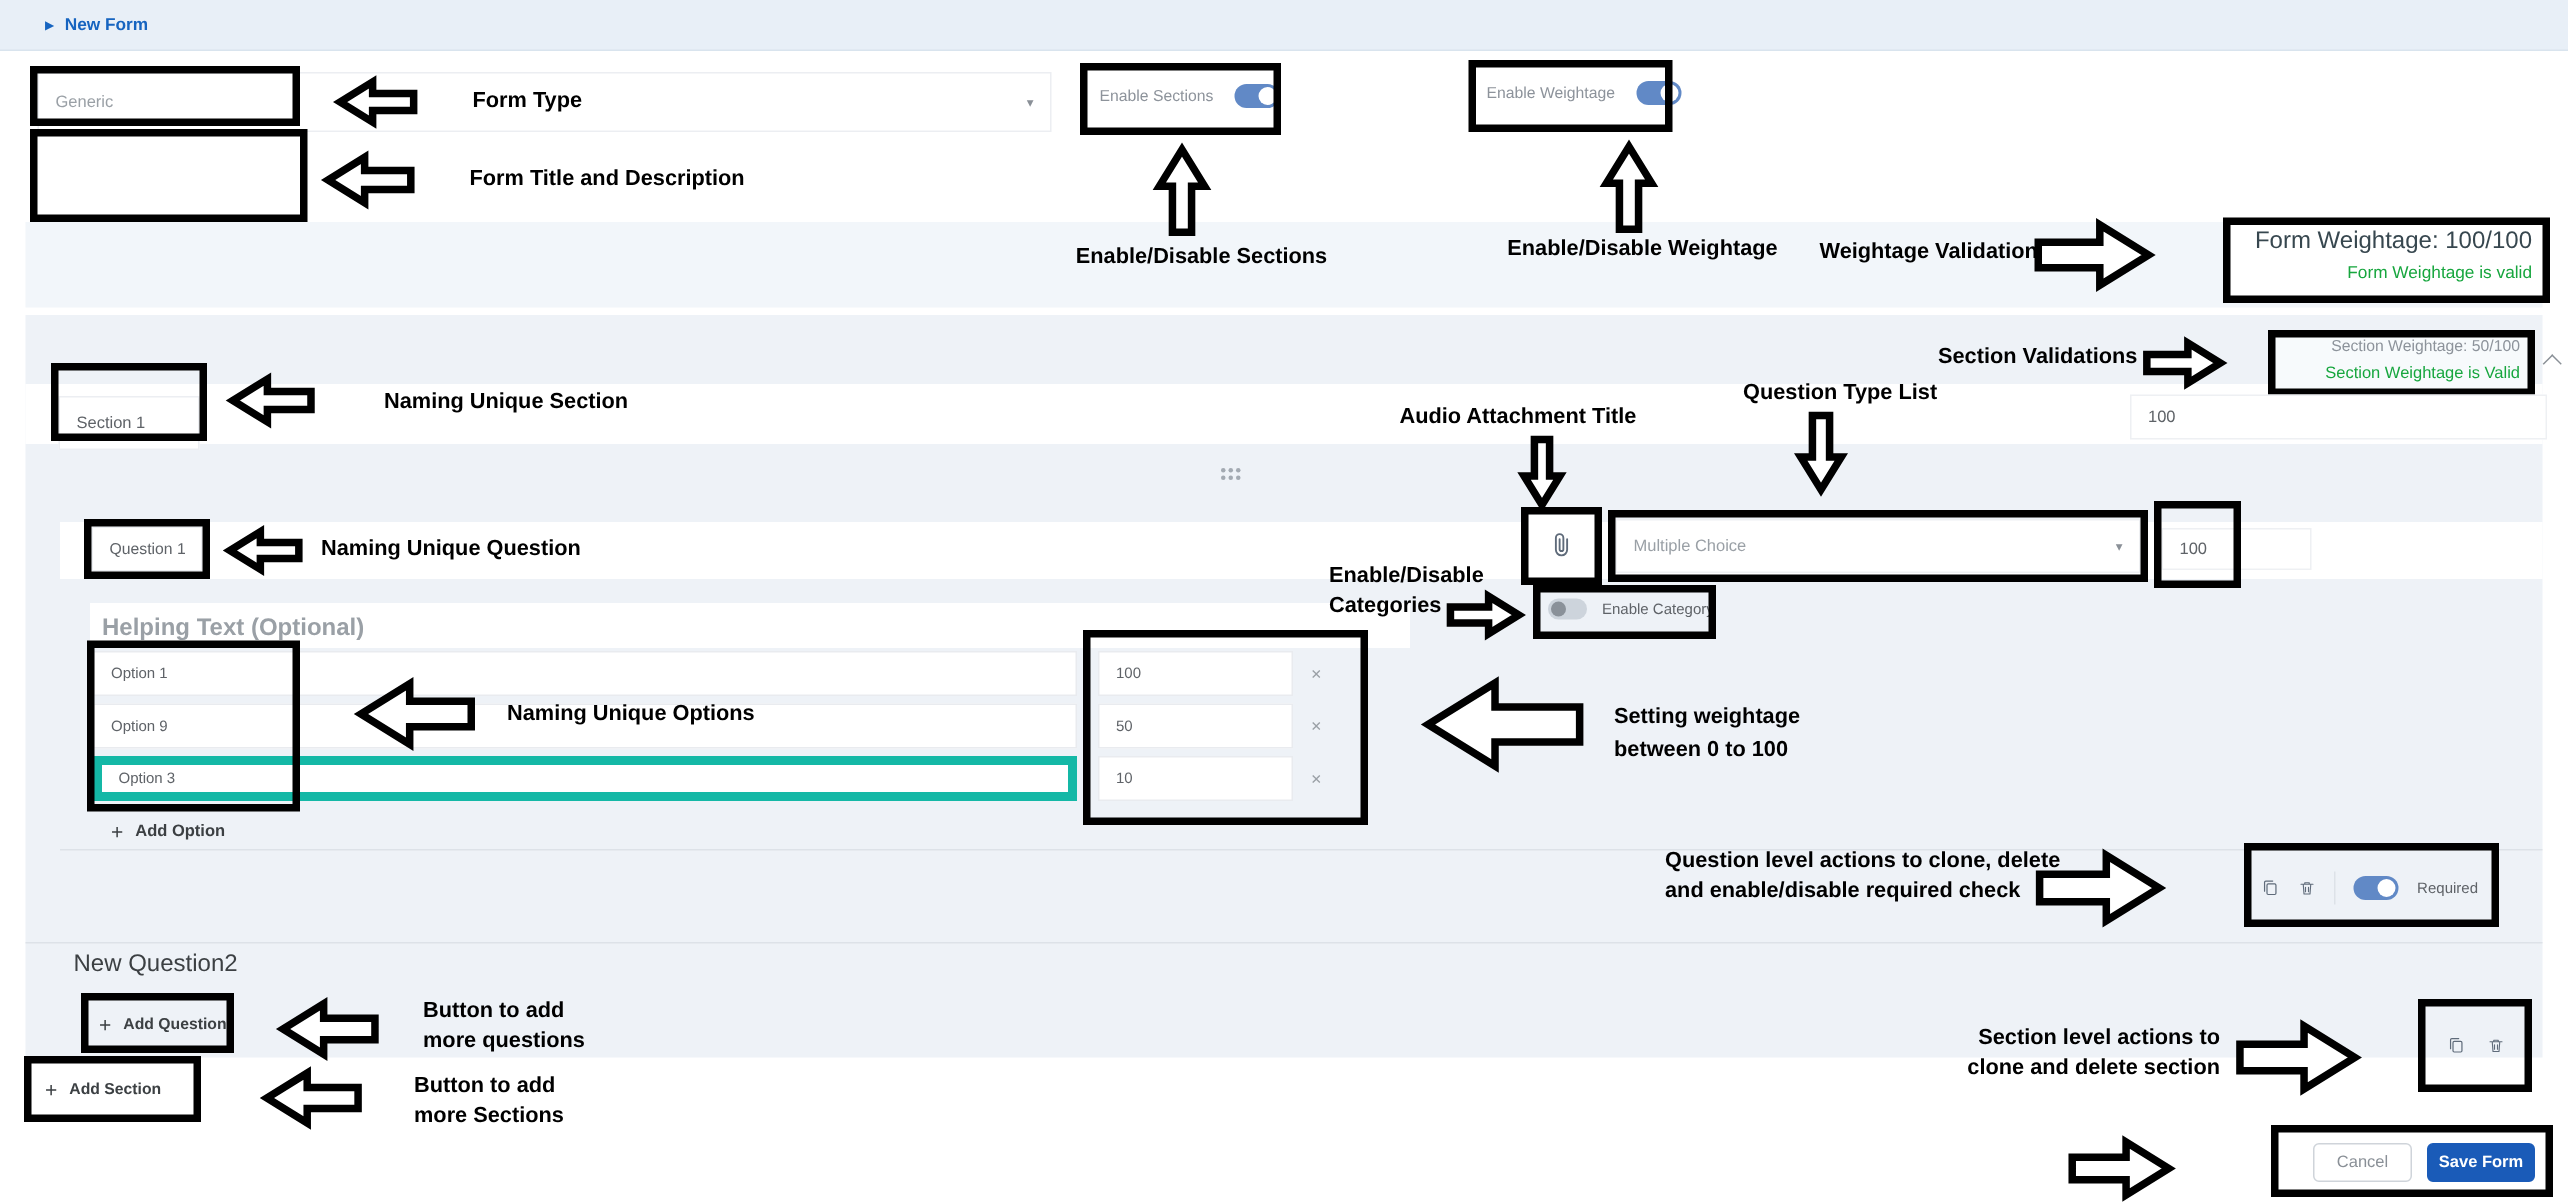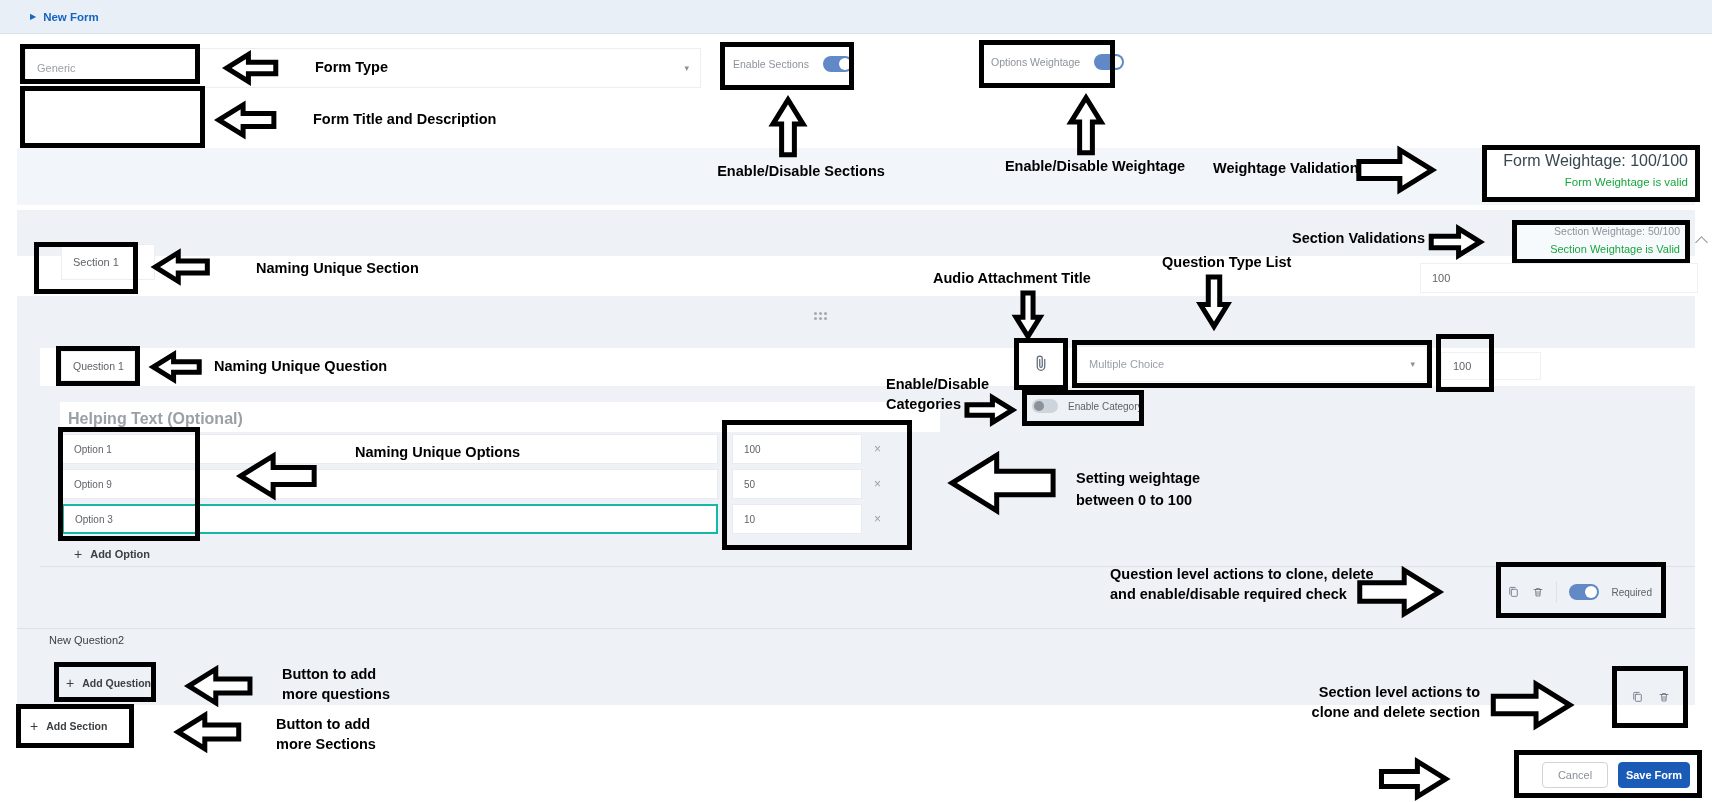--- a/index.html
+++ b/index.html
@@ -29,21 +29,21 @@
   .green{color:#17a63e;}
   .chev{display:inline-block;width:8px;height:8px;border-left:1.6px solid #8a9097;border-top:1.6px solid #8a9097;transform:rotate(45deg);}
   .dots{position:absolute;width:3px;height:3px;border-radius:50%;background:#a3aab2;box-shadow:5px 0 #a3aab2,10px 0 #a3aab2,0 5px #a3aab2,5px 5px #a3aab2,10px 5px #a3aab2;}
   .addbtn{position:absolute;display:flex;align-items:center;gap:8px;font-size:10.5px;color:#3c4043;font-weight:bold;cursor:pointer;white-space:nowrap;}
   .addbtn .plus{font-size:14px;font-weight:normal;color:#3c4043;}
   .xbtn{position:absolute;color:#9aa0a6;font-size:12px;cursor:pointer;}
   .iconbtn{display:flex;align-items:center;justify-content:center;cursor:pointer;}
   .btn{position:absolute;box-sizing:border-box;border-radius:4px;font-size:11px;display:flex;align-items:center;justify-content:center;cursor:pointer;}
   .btn.cancel{background:#fff;border:1px solid #cfd4da;color:#8a9097;}
   .btn.save{background:#1a5bb8;border:1px solid #1a5bb8;color:#fff;font-weight:bold;}
-  .smalltext{position:absolute;font-size:11px;color:#3c4043;white-space:nowrap;}
+  .smalltext{position:absolute;font-size:16px;color:#3c4043;white-space:nowrap;}
   svg.lineicon{stroke:#5f6b7a;fill:none;stroke-width:1.5;stroke-linecap:round;stroke-linejoin:round;}
 </style>
 </head>
 <body>
 
 <div class="screen">
 
   <div class="topbar">
     <div class="crumb">
       <span class="tri">▶</span>
@@ -71,21 +71,21 @@
 
   <div class="tglrow" style="left:733px;top:56px;">
     <span>Enable Sections</span>
     <span class="toggle">
         <span class="knob"></span>
       </span>
   </div>
   <div class="ann-box" style="left:720px;top:42px;width:134px;height:48px;"></div>
 
   <div class="tglrow" style="left:991px;top:54px;">
-    <span>Options Weightage</span>
+    <span>Enable Weightage</span>
     <span class="toggle">
         <span class="knob"></span>
       </span>
   </div>
   <div class="ann-box" style="left:979px;top:40px;width:136px;height:48px;"></div>
 
   <div class="ann-box" style="left:20px;top:86px;width:185px;height:62px;"></div>
   <svg class="arrow flip-x" style="left:215px;top:102px;" width="62" height="36" viewBox="0 0 100 62">
       <polygon points="2,20 55,20 55,5 97,31 55,57 55,42 2,42"></polygon>
     </svg>
@@ -114,21 +114,21 @@
   <svg class="arrow" style="left:1430px;top:226px;" width="52" height="32" viewBox="0 0 100 62">
       <polygon points="2,20 55,20 55,5 97,31 55,57 55,42 2,42"></polygon>
     </svg>
   <div class="abs" style="left:1512px;top:220px;width:178px;height:44px;background:#f7fafc;">
     <div class="abs" style="right:10px;top:5px;font-size:10.5px;color:#8d939b;white-space:nowrap;">Section Weightage: 50/100</div>
     <div class="abs green" style="right:10px;top:23px;font-size:11px;white-space:nowrap;">Section Weightage is Valid</div>
   </div>
   <div class="ann-box" style="left:1512px;top:220px;width:178px;height:44px;"></div>
   <span class="chev abs" style="left:1697px;top:238px;"></span>
 
-  <div class="field" style="left:39px;top:244px;width:94px;height:36px;border:1px solid #eceef2;margin-left:22px;">
+  <div class="field" style="left:39px;top:264px;width:94px;height:36px;border:1px solid #eceef2;">
     <span>Section 1</span>
   </div>
   <div class="ann-box" style="left:34px;top:242px;width:104px;height:52px;"></div>
   <svg class="arrow flip-x" style="left:152px;top:250px;" width="58" height="34" viewBox="0 0 100 62">
       <polygon points="2,20 55,20 55,5 97,31 55,57 55,42 2,42"></polygon>
     </svg>
   <div class="lbl" style="left:256px;top:260px;">Naming Unique Section</div>
   <div class="field" style="left:1420px;top:263px;width:278px;height:30px;border:1px solid #eef0f3;">
     <span>100</span>
   </div>
@@ -195,35 +195,35 @@
   <div class="xbtn" style="left:874px;top:442px;">×</div>
 
   <div class="field" style="left:62px;top:469px;width:656px;height:30px;font-size:10px;border:1px solid #e9ebef;">
       <span>Option 9</span>
     </div>
   <div class="field" style="left:732px;top:469px;width:130px;height:30px;font-size:10px;border:1px solid #e9ebef;">
       <span>50</span>
     </div>
   <div class="xbtn" style="left:874px;top:477px;">×</div>
 
-  <div class="field" style="left:62px;top:504px;width:656px;height:30px;font-size:10px;border:2px solid #14b8a6;">
+  <div class="field" style="left:62px;top:504px;width:656px;height:30px;font-size:10px;border:6px solid #14b8a6;">
       <span>Option 3</span>
     </div>
   <div class="field" style="left:732px;top:504px;width:130px;height:30px;font-size:10px;border:1px solid #e9ebef;">
       <span>10</span>
     </div>
   <div class="xbtn" style="left:874px;top:512px;">×</div>
 
   <div class="ann-box" style="left:58px;top:427px;width:142px;height:114px;"></div>
   <div class="ann-box" style="left:722px;top:420px;width:190px;height:130px;"></div>
 
   <svg class="arrow flip-x" style="left:236px;top:452px;" width="82" height="48" viewBox="0 0 100 62">
       <polygon points="2,20 55,20 55,5 97,31 55,57 55,42 2,42"></polygon>
     </svg>
-  <div class="lbl" style="left:338px;top:444px;margin-left:17px;">Naming Unique Options</div>
+  <div class="lbl" style="left:338px;top:468px;">Naming Unique Options</div>
 
   <svg class="arrow flip-x" style="left:946px;top:450px;" width="112" height="66" viewBox="0 0 100 62">
       <polygon points="2,20 55,20 55,5 97,31 55,57 55,42 2,42"></polygon>
     </svg>
   <div class="lbl" style="left:1076px;top:470px;">Setting weightage</div>
   <div class="lbl" style="left:1076px;top:492px;">between 0 to 100</div>
 
   <div class="addbtn" style="left:74px;top:546px;font-size:11px;">
     <span class="plus">+</span>
     <span>Add Option</span>

